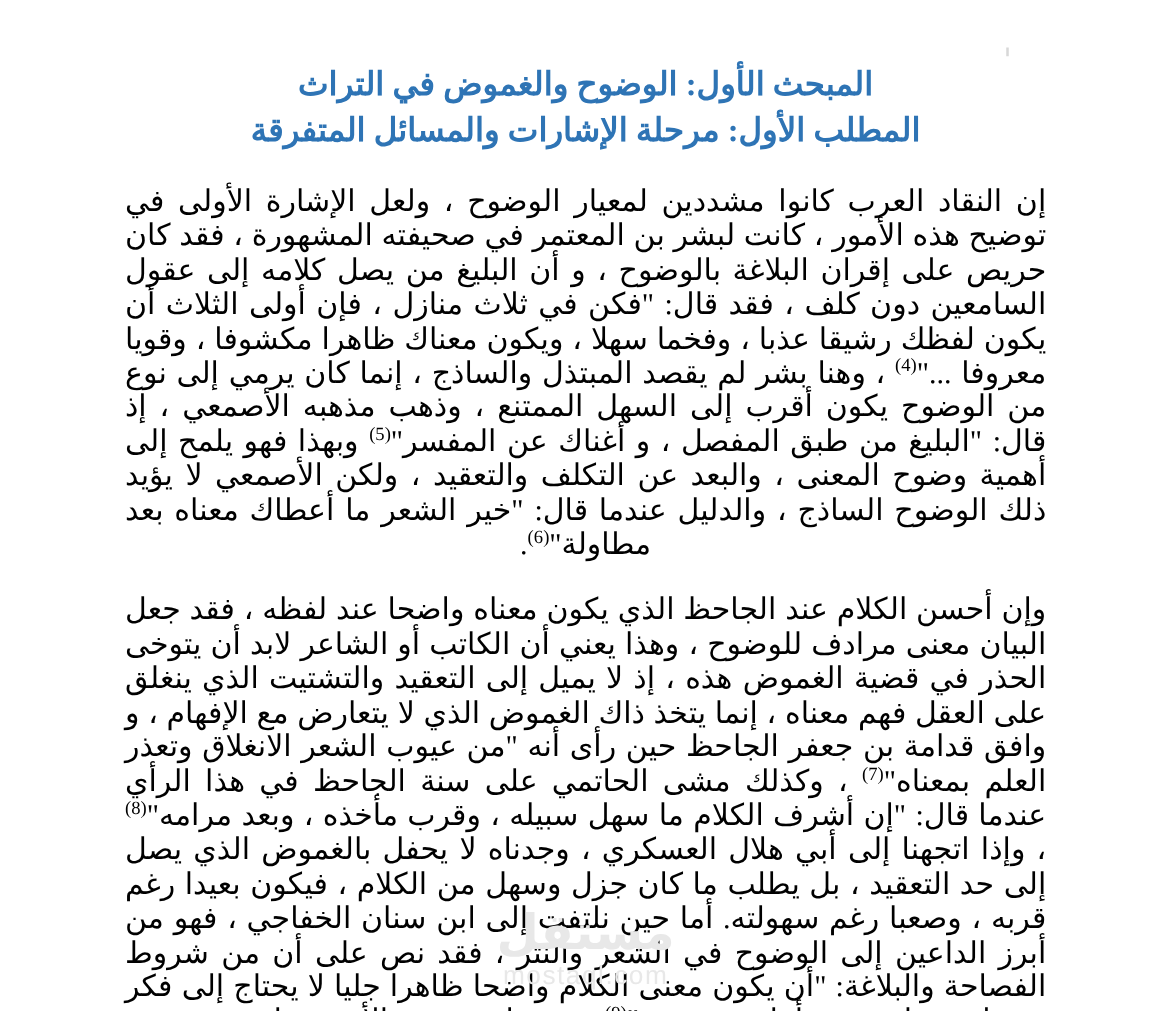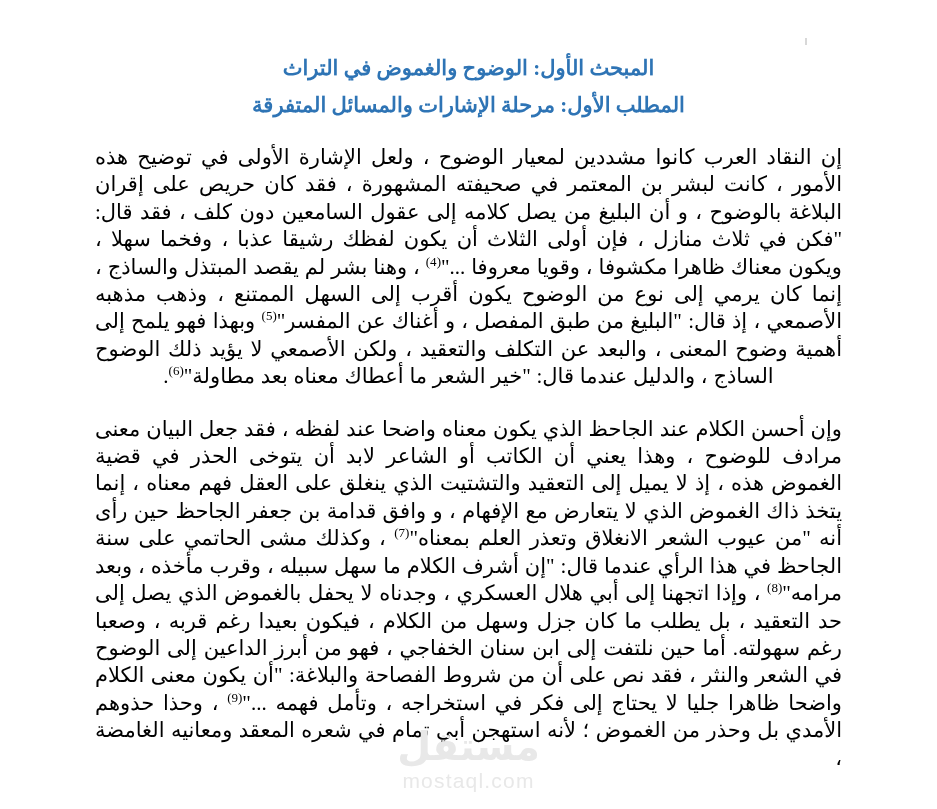--- a/index.html
+++ b/index.html
@@ -44,42 +44,42 @@
   }
   .heading-main,
   .heading-sub {
     color: #2E74B5;
     font-family: "Liberation Serif", "DejaVu Serif", serif;
     font-weight: bold;
     direction: rtl;
     unicode-bidi: isolate;
   }
   .heading-main {
-    font-size: 21px;
+    font-size: 26px;
     line-height: 32px;
     letter-spacing: 0.2px;
   }
   .heading-sub {
-    font-size: 21px;
+    font-size: 26px;
     line-height: 30px;
     margin-top: 6px;
   }
 
   
   .body-area {
     position: absolute;
     top: 141px;
     right: 92px;
     width: 753px;
     direction: rtl;
   }
 
   p.para {
-    margin: 3px;
-    font-size: 21px;
+    margin: 8px;
+    font-size: 24px;
     line-height: 27.4px;
     text-align: justify;
     text-align-last: right;
     direction: rtl;
     unicode-bidi: isolate;
     word-spacing: 0.5px;
     text-justify: inter-word;
   }
   p.para.centered-last {
     text-align-last: center;

